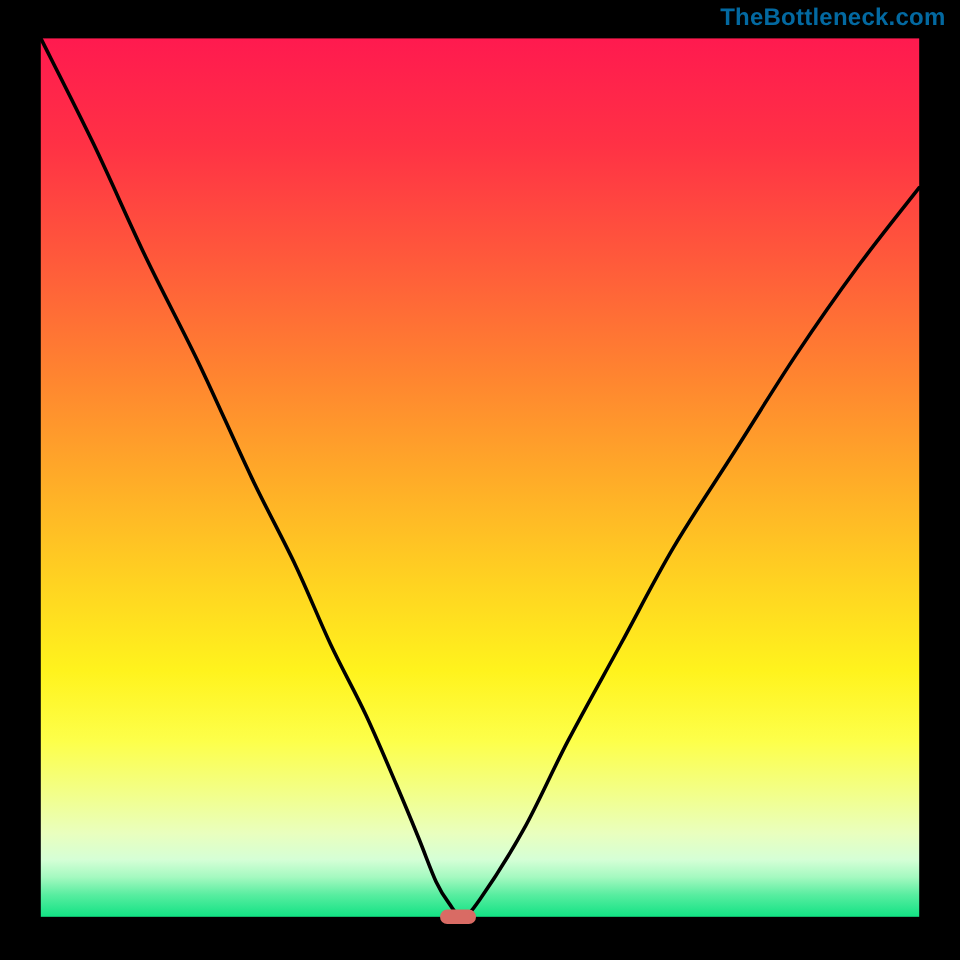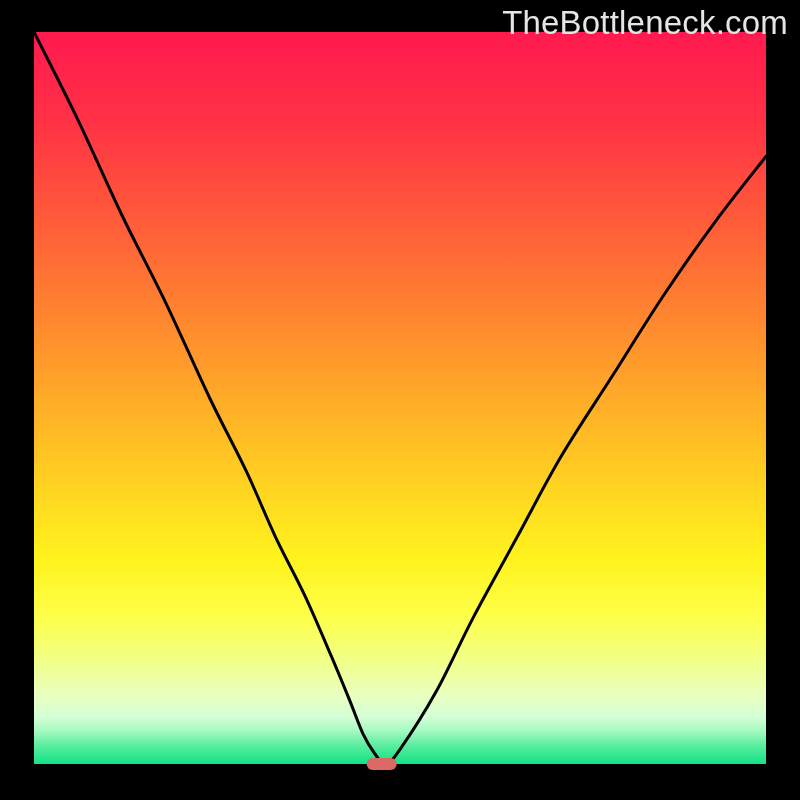--- a/index.html
+++ b/index.html
@@ -13,23 +13,23 @@
   }
   .wrapper {
     position: relative;
     width: 800px;
     height: 800px;
   }
   .watermark {
     position: absolute;
     top: 4px;
     right: 12px;
-    color: #e5e5e5;
-    font-size: 33px;
-    font-weight: 400;
+    color: #0369a1;
+    font-size: 20px;
+    font-weight: 700;
     letter-spacing: 0.2px;
     z-index: 20;
     user-select: none;
   }
   svg {
     display: block;
   }
 </style>
 </head>
 <body>

